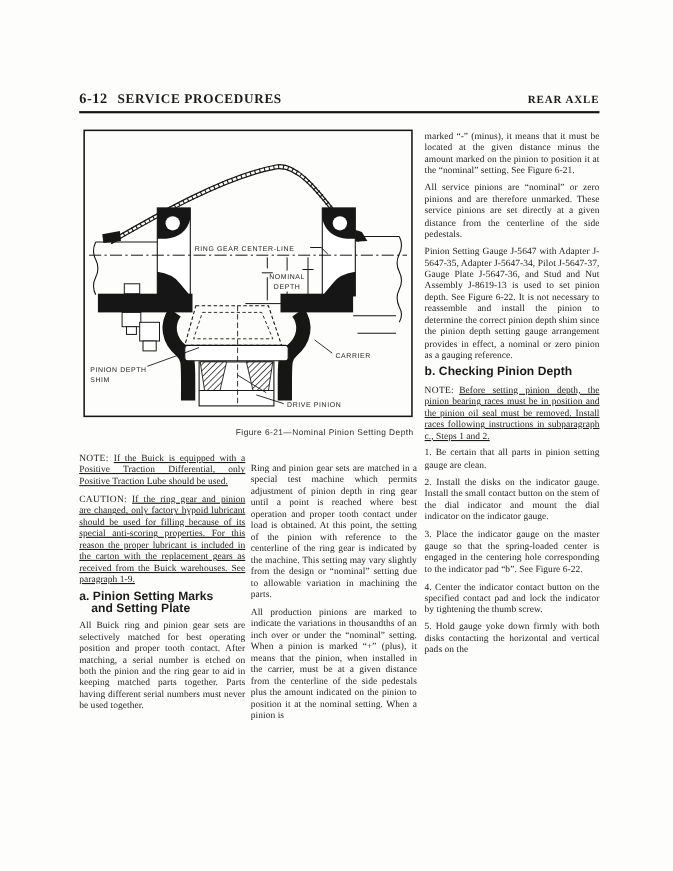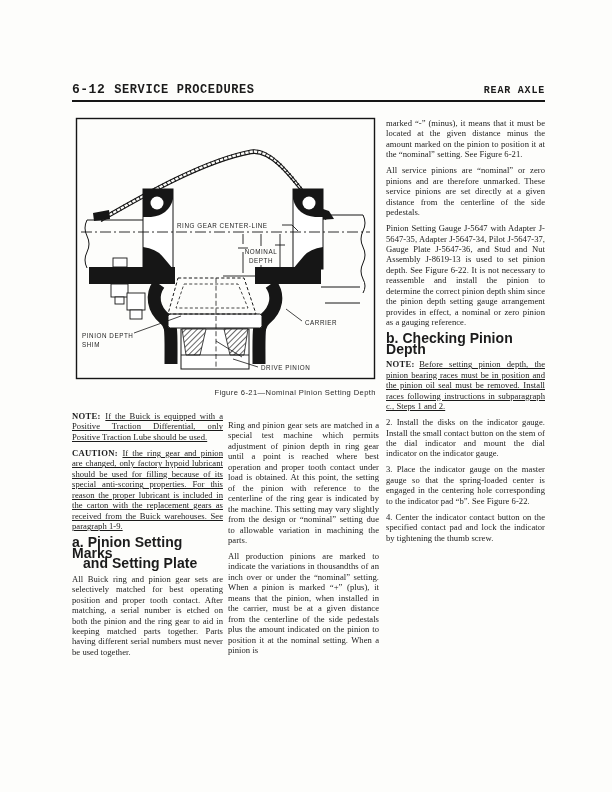--- a/index.html
+++ b/index.html
@@ -6,45 +6,45 @@
   body{
     width:612px;height:792px;position:relative;overflow:hidden;
     background:#fdfdfb;color:#1b1b1b;
     font-family:"Liberation Serif", serif;
   }
   
   .page-header{
     position:absolute;left:72px;top:82px;width:473px;
     display:flex;align-items:baseline;
     border-bottom:2px solid #161616;padding-bottom:3px;
-    font-family:Liberation Mono, monospace;font-weight:bold;
+    font-family:Liberation Serif, serif;font-weight:bold;
   }
   .page-num{font-size:13px;letter-spacing:.5px;}
   .section-title{font-size:12px;letter-spacing:.6px;margin-left:9px;}
   .spacer{flex:1;}
   .chapter-title{font-size:10px;letter-spacing:.8px;}
   
   .figure-wrap{position:absolute;left:75px;top:117px;width:301px;height:263px;}
   .figure-caption{
     position:absolute;left:75px;top:388px;width:301px;text-align:right;
     font-family:"Liberation Sans", sans-serif;font-size:7.6px;letter-spacing:.4px;color:#2a2a2a;
   }
   
   .col{
     position:absolute;text-align:justify;
     font-size:8.6px;line-height:10.45px;letter-spacing:.04px;
   }
   .col p{margin:0 0 5.5px 0;}
   .col .heading{
     font-family:"Liberation Sans", sans-serif;font-weight:bold;
-    font-size:14px;line-height:10.6px;margin:4px 0 5px 0;text-align:left;
+    font-size:11px;line-height:10.6px;margin:4px 0 5px 0;text-align:left;
   }
   .heading-indent{padding-left:11px;}
   .underlined{text-decoration:underline;text-underline-offset:1.4px;text-decoration-thickness:.7px;}
-  .note-label{letter-spacing:.3px;font-weight:bold;}
+  .note-label{letter-spacing:.3px;}
   
   svg text{
     font-family:"Liberation Sans", sans-serif;font-size:6.3px;letter-spacing:.55px;fill:#1e1e1e;
   }
 </style>
 </head>
 <body>
 
 <div class="page-header">
   <span class="page-num">6-12</span>
@@ -173,16 +173,18 @@
     <p><span>All production pinions are marked to indicate the variations in thousandths of an inch over or under the “nominal” setting. When a pinion is marked “+” (plus), it means that the pinion, when installed in the carrier, must be at a given distance from the centerline of the side pedestals plus the amount indicated on the pinion to position it at the nominal setting. When a pinion is</span></p>
   </div>
 <div class="col" style="left:386px;top:118px;width:159px;">
     <p><span>marked “-” (minus), it means that it must be located at the given distance minus the amount marked on the pinion to position it at the “nominal” setting. See Figure 6-21.</span></p>
     <p><span>All service pinions are “nominal” or zero pinions and are therefore unmarked. These service pinions are set directly at a given distance from the centerline of the side pedestals.</span></p>
     <p><span>Pinion Setting Gauge J-5647 with Adapter J-5647-35, Adapter J-5647-34, Pilot J-5647-37, Gauge Plate J-5647-36, and Stud and Nut Assembly J-8619-13 is used to set pinion depth. See Figure 6-22. It is not necessary to reassemble and install the pinion to determine the correct pinion depth shim since the pinion depth setting gauge arrangement provides in effect, a nominal or zero pinion as a gauging reference.</span></p>
     <div class="heading">
       <div>b. Checking Pinion Depth</div>
     </div>
     <p><span class="note-label">NOTE: </span><span class="underlined">Before setting pinion depth, the pinion bearing races must be in position and the pinion oil seal must be removed. Install races following instructions in subparagraph c., Steps 1 and 2.</span></p>
+    <p><span>1. Be certain that all parts in pinion setting gauge are clean.</span></p>
     <p><span>2. Install the disks on the indicator gauge. Install the small contact button on the stem of the dial indicator and mount the dial indicator on the indicator gauge.</span></p>
     <p><span>3. Place the indicator gauge on the master gauge so that the spring-loaded center is engaged in the centering hole corresponding to the indicator pad “b”. See Figure 6-22.</span></p>
     <p><span>4. Center the indicator contact button on the specified contact pad and lock the indicator by tightening the thumb screw.</span></p>
+    <p><span>5. Hold gauge yoke down firmly with both disks contacting the horizontal and vertical pads on the</span></p>
   </div>
 
 </body></html>

